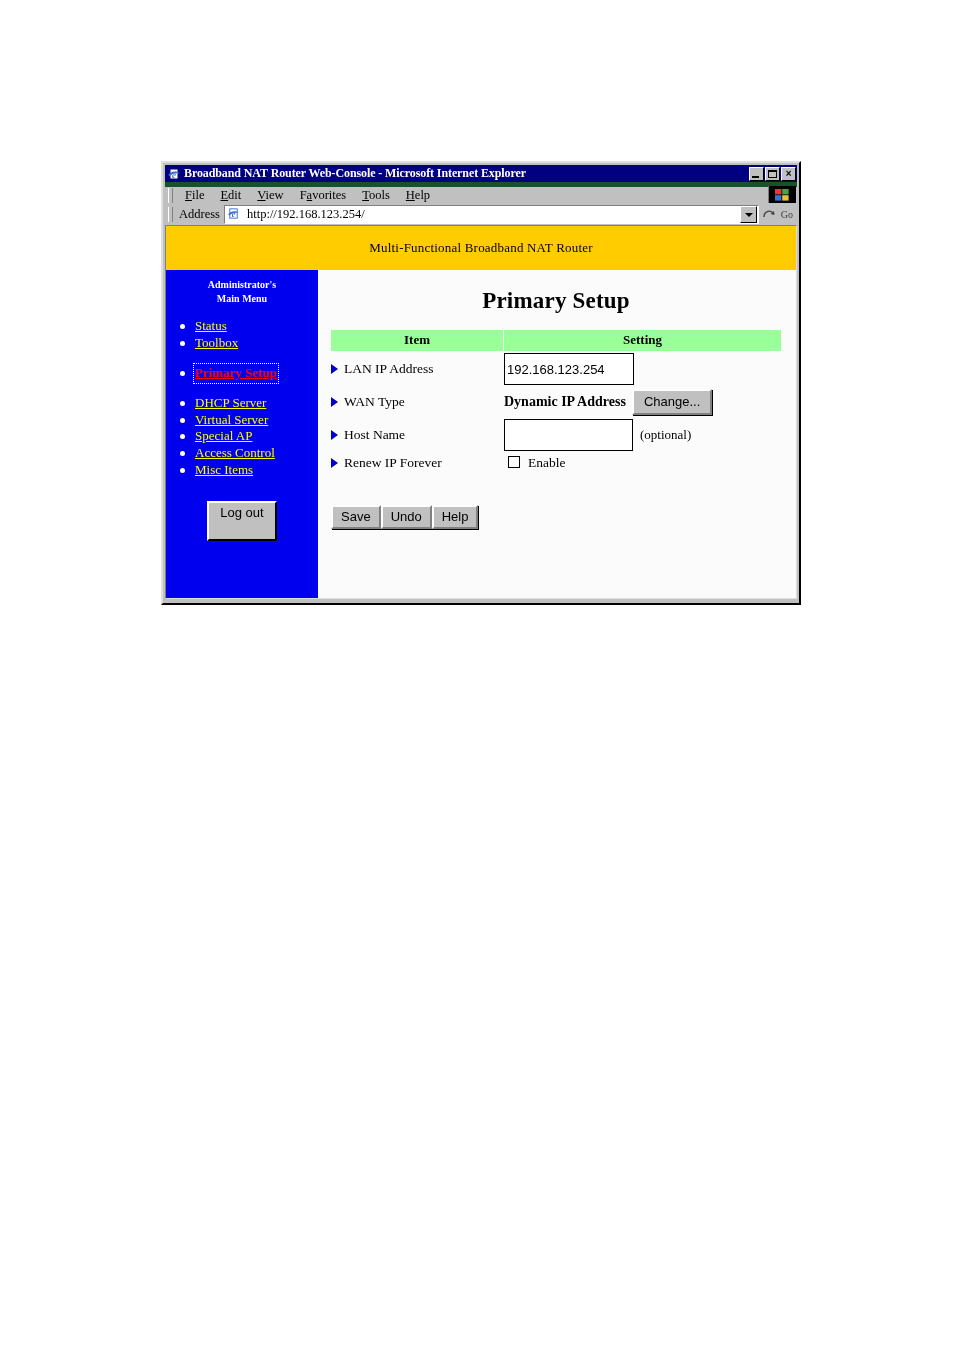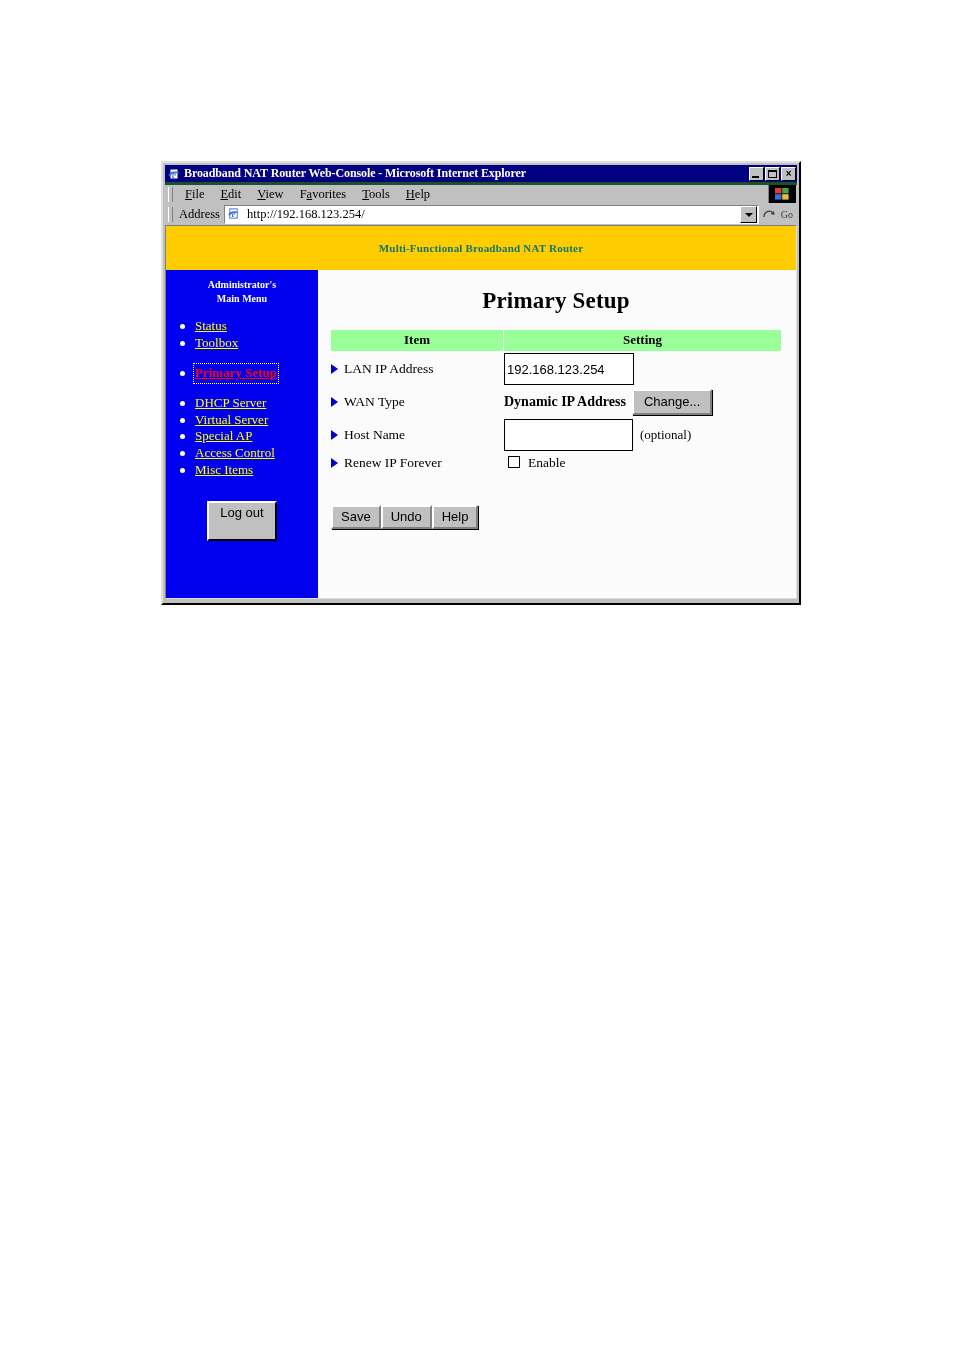--- a/index.html
+++ b/index.html
@@ -90,21 +90,21 @@
     font-size: 10px; font-weight: bold;
     line-height: 12px; text-align:center;
   }
 
   
   #menu-bar {
     position: absolute;
     left: 2px; top: 19px; right: 2px;
     height: 21px;
     background: #c0c0c0;
-    border-top: 3px solid #14532d;
+    border-top: 5px solid #14532d;
     display: flex;
     align-items: center;
     box-sizing: border-box;
   }
   .grip {
     width: 3px; height: 15px;
     margin: 0 4px 0 3px;
     border-left: 1px solid #ffffff;
     border-right: 1px solid #808080;
     flex: 0 0 auto;
@@ -220,24 +220,23 @@
   
   #banner {
     height: 44px;
     background: #ffcc00;
     display: flex;
     align-items: center;
     justify-content: center;
   }
   #banner-title {
     font-family: "Liberation Serif", serif;
-    font-size: 11px;
-    color: #0f766e;
+    font-size: 13px;
+    color: #000000;
     letter-spacing: 0.2px;
-    font-weight: bold;
   }
   #page-body {
     display: flex;
     height: calc(100% - 44px);
     align-items: stretch;
   }
 
   
   #sidebar {
     width: 152px;

